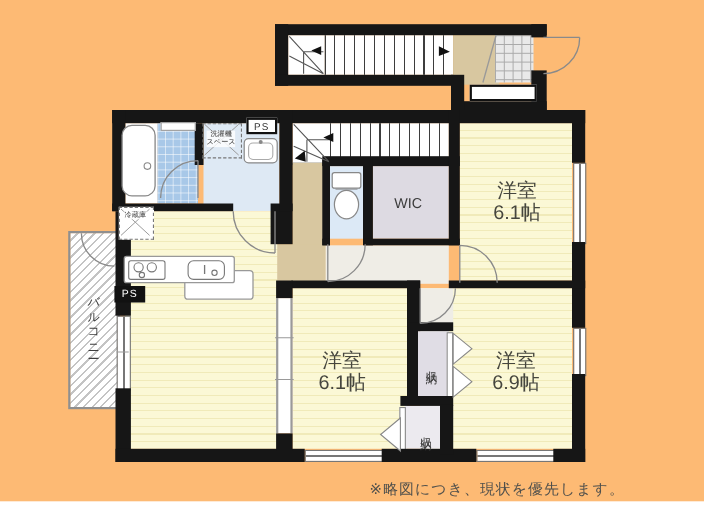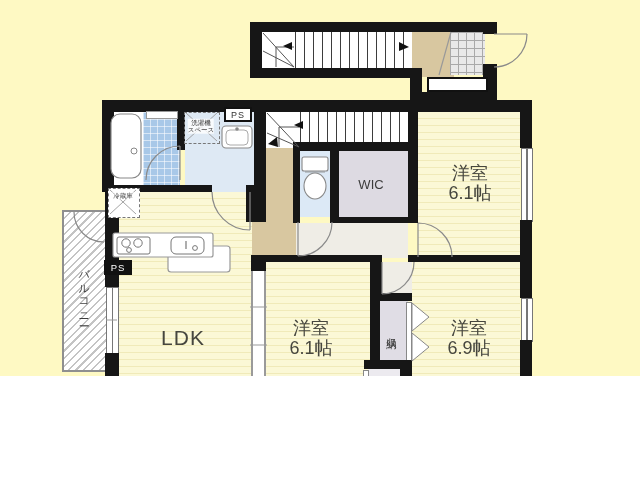--- a/index.html
+++ b/index.html
@@ -1,16 +1,16 @@
 <!DOCTYPE html>
 <html><head>
 <meta charset="utf-8">
 <style>
   html,body{margin:0;padding:0;background:#ffffff;}
-  .stage{position:relative;width:640px;height:376px;background:#fef9c3;overflow:hidden;
+  .stage{position:relative;width:640px;height:456px;background:#fdba74;overflow:hidden;
          font-family:"Liberation Sans","DejaVu Sans",sans-serif;}
   .abs{position:absolute;}
   .wall{position:absolute;background:#161616;}
   .floor-yellow{position:absolute;
     background:repeating-linear-gradient(180deg,#fbf8d6 0 6px,#f0eab9 6px 7px);}
   .floor-tan{position:absolute;background:#d8c7a0;}
   .floor-pale{position:absolute;background:#efede6;}
   .floor-blue{position:absolute;background:#dee9f4;}
   .floor-tile{position:absolute;background-color:#a8c8e8;
     background-image:linear-gradient(rgba(255,255,255,.55) 1px,transparent 1px),
@@ -212,21 +212,20 @@
       </g>
       <g>
         <rect x="171" y="237" width="33" height="17" rx="5" fill="#fff" stroke="#777" stroke-width="1"></rect>
         <path d="M186,241 V249" stroke="#777" stroke-width="1.2" fill="none"></path>
         <circle cx="195" cy="248" r="2.4" fill="none" stroke="#777" stroke-width="1"></circle>
       </g>
     </g>
   </svg>
 
   <div class="label" style="left:183px;top:338px;font-size:21px;letter-spacing:1px;">
-    <div>LDK</div>
   </div>
   <div class="label" style="left:470px;top:183px;font-size:18px;">
     <div>洋室</div>
     <div>6.1帖</div>
   </div>
   <div class="label" style="left:311px;top:338px;font-size:18px;">
     <div>洋室</div>
     <div>6.1帖</div>
   </div>
   <div class="label" style="left:469px;top:338px;font-size:18px;">
@@ -235,14 +234,15 @@
   </div>
   <div class="label" style="left:371px;top:185px;font-size:13px;color:#3c3c3c;">WIC</div>
   <div class="label vtext" style="left:391px;top:331px;font-size:10.5px;color:#3c3c3c;">収納</div>
   <div class="label vtext" style="left:386px;top:391px;font-size:10.5px;color:#3c3c3c;">収納</div>
   <div class="label vtext" style="left:84px;top:292px;font-size:11px;color:#3c3c3c;">バルコニー</div>
   <div class="label" style="left:123px;top:196px;font-size:6.5px;color:#333;background:rgba(255,255,255,.85);padding:0 1px;">冷蔵庫</div>
   <div class="label" style="left:201px;top:126px;font-size:6.5px;color:#333;background:rgba(255,255,255,.8);">
     <div>洗濯機</div>
     <div>スペース</div>
   </div>
+  <div class="note" style="left:336px;top:436px;">※略図につき、現状を優先します。</div>
 
 </div>
 
 </body></html>

